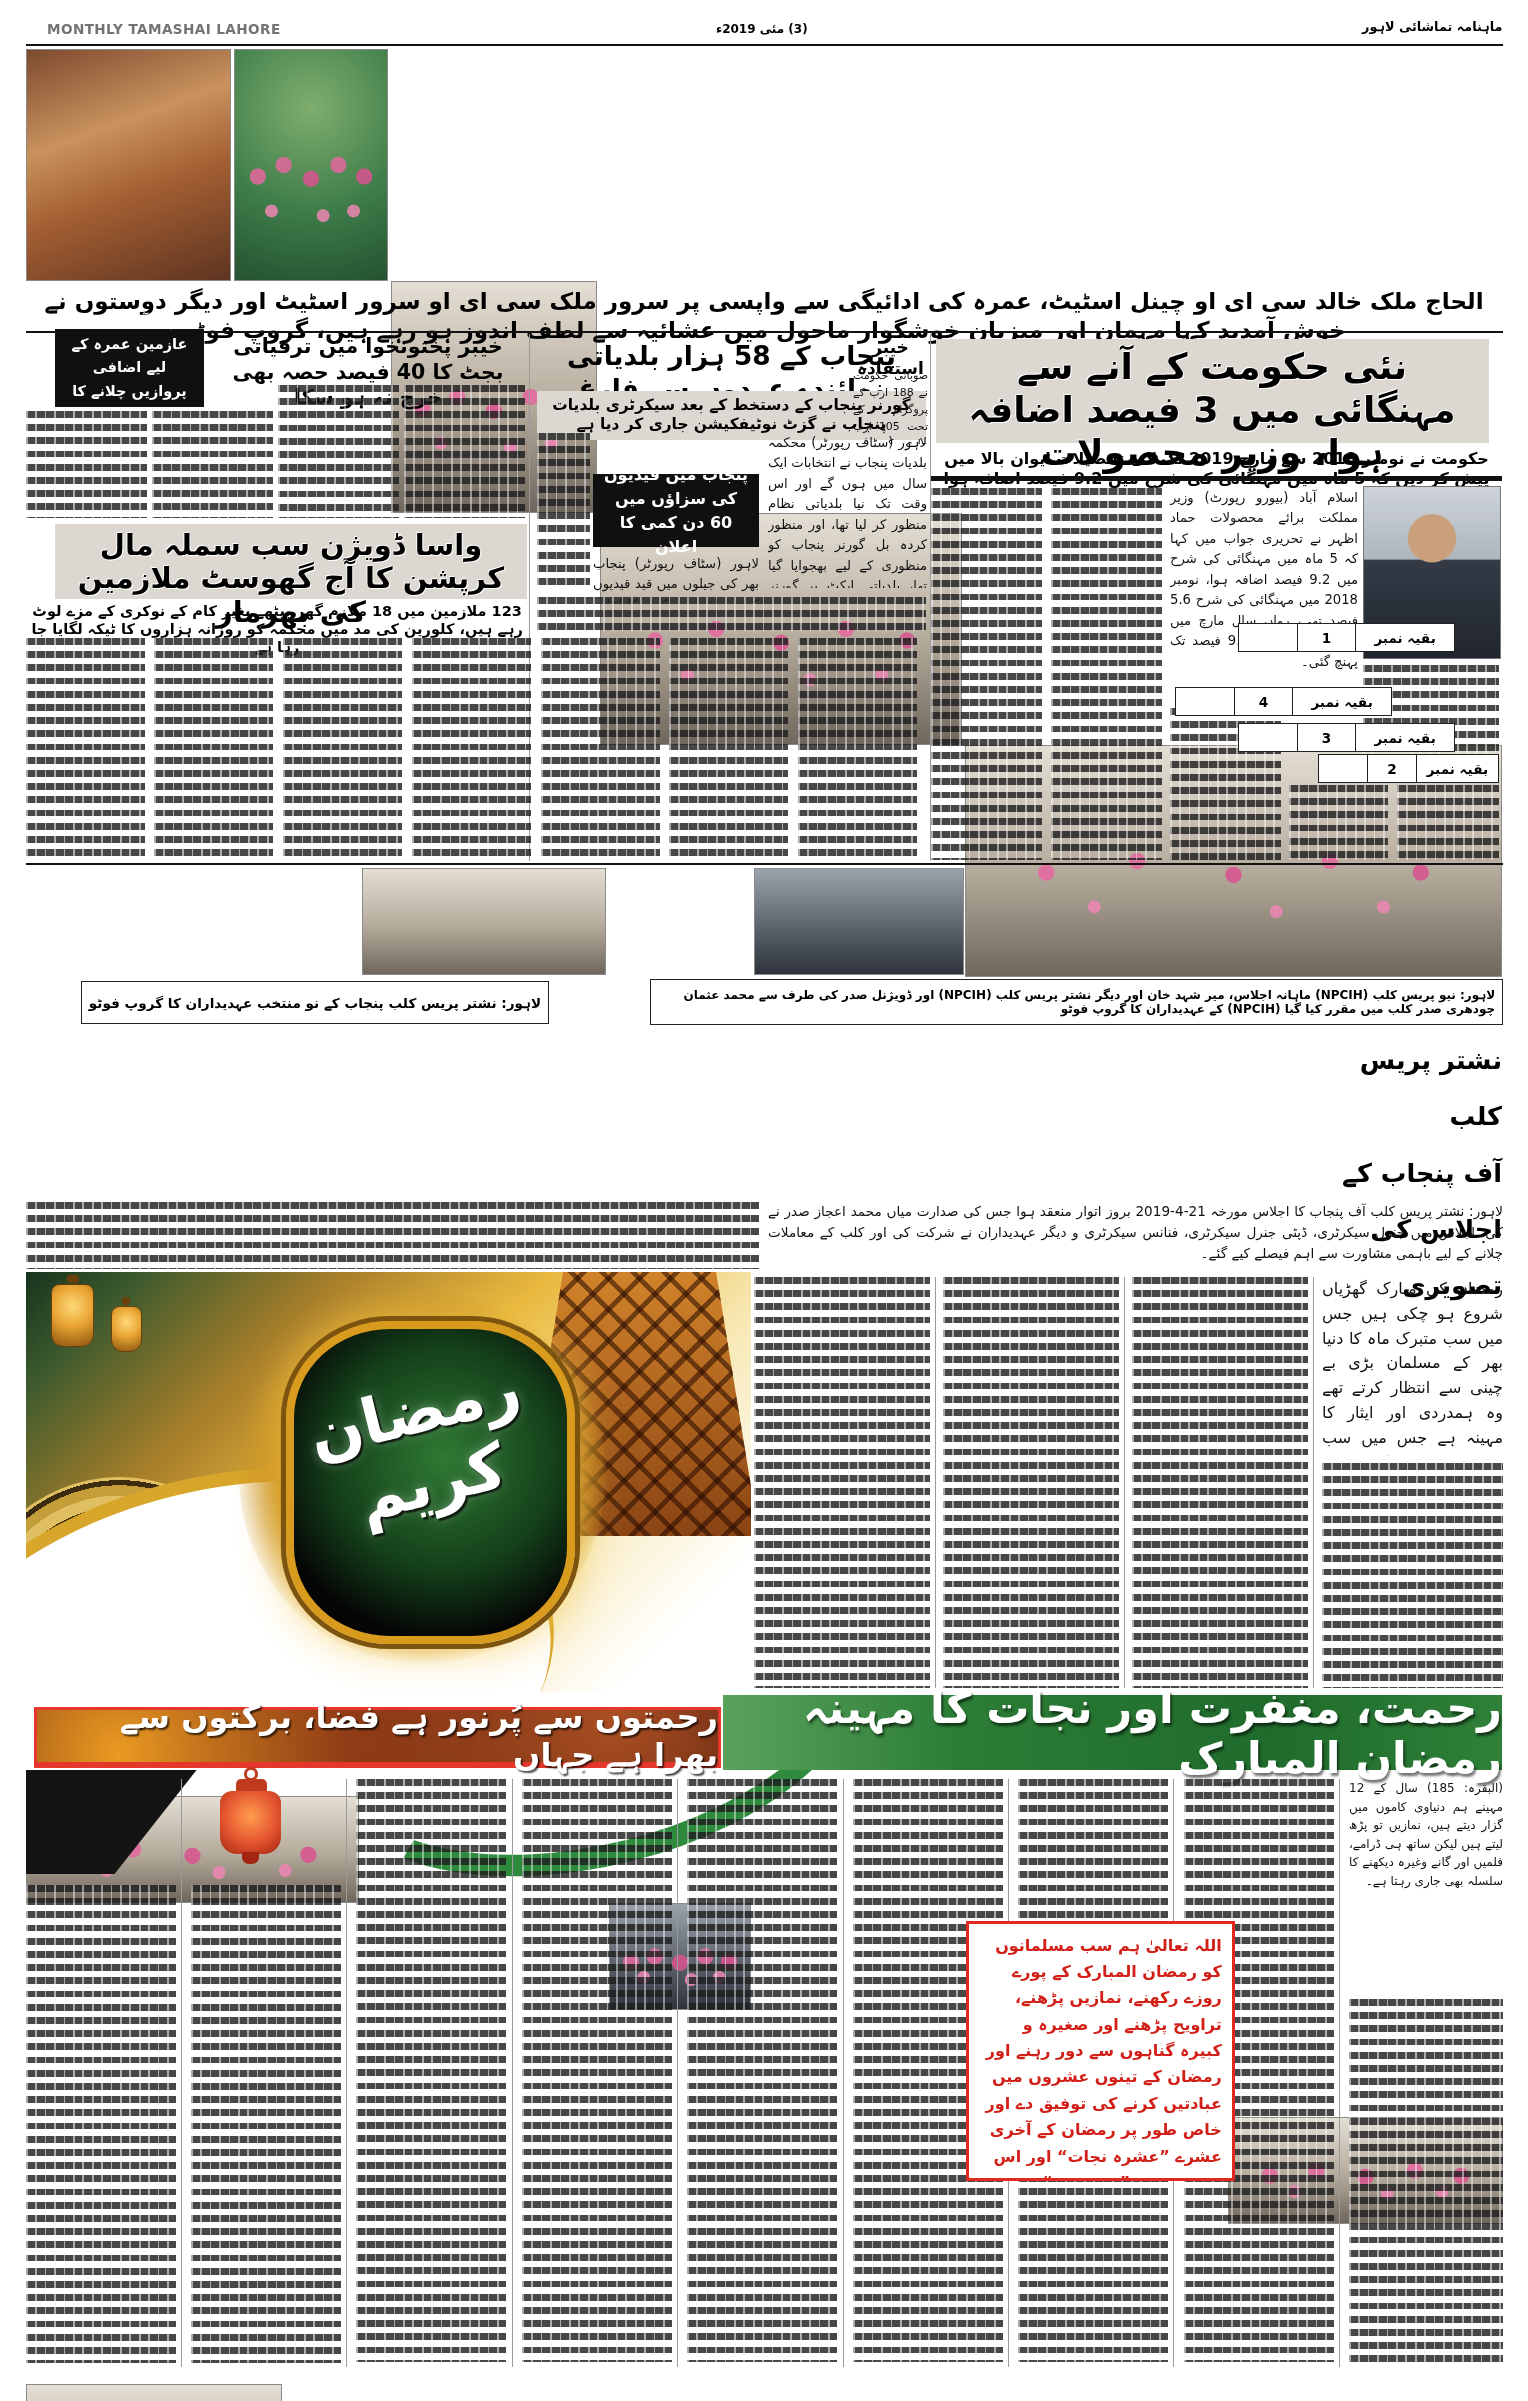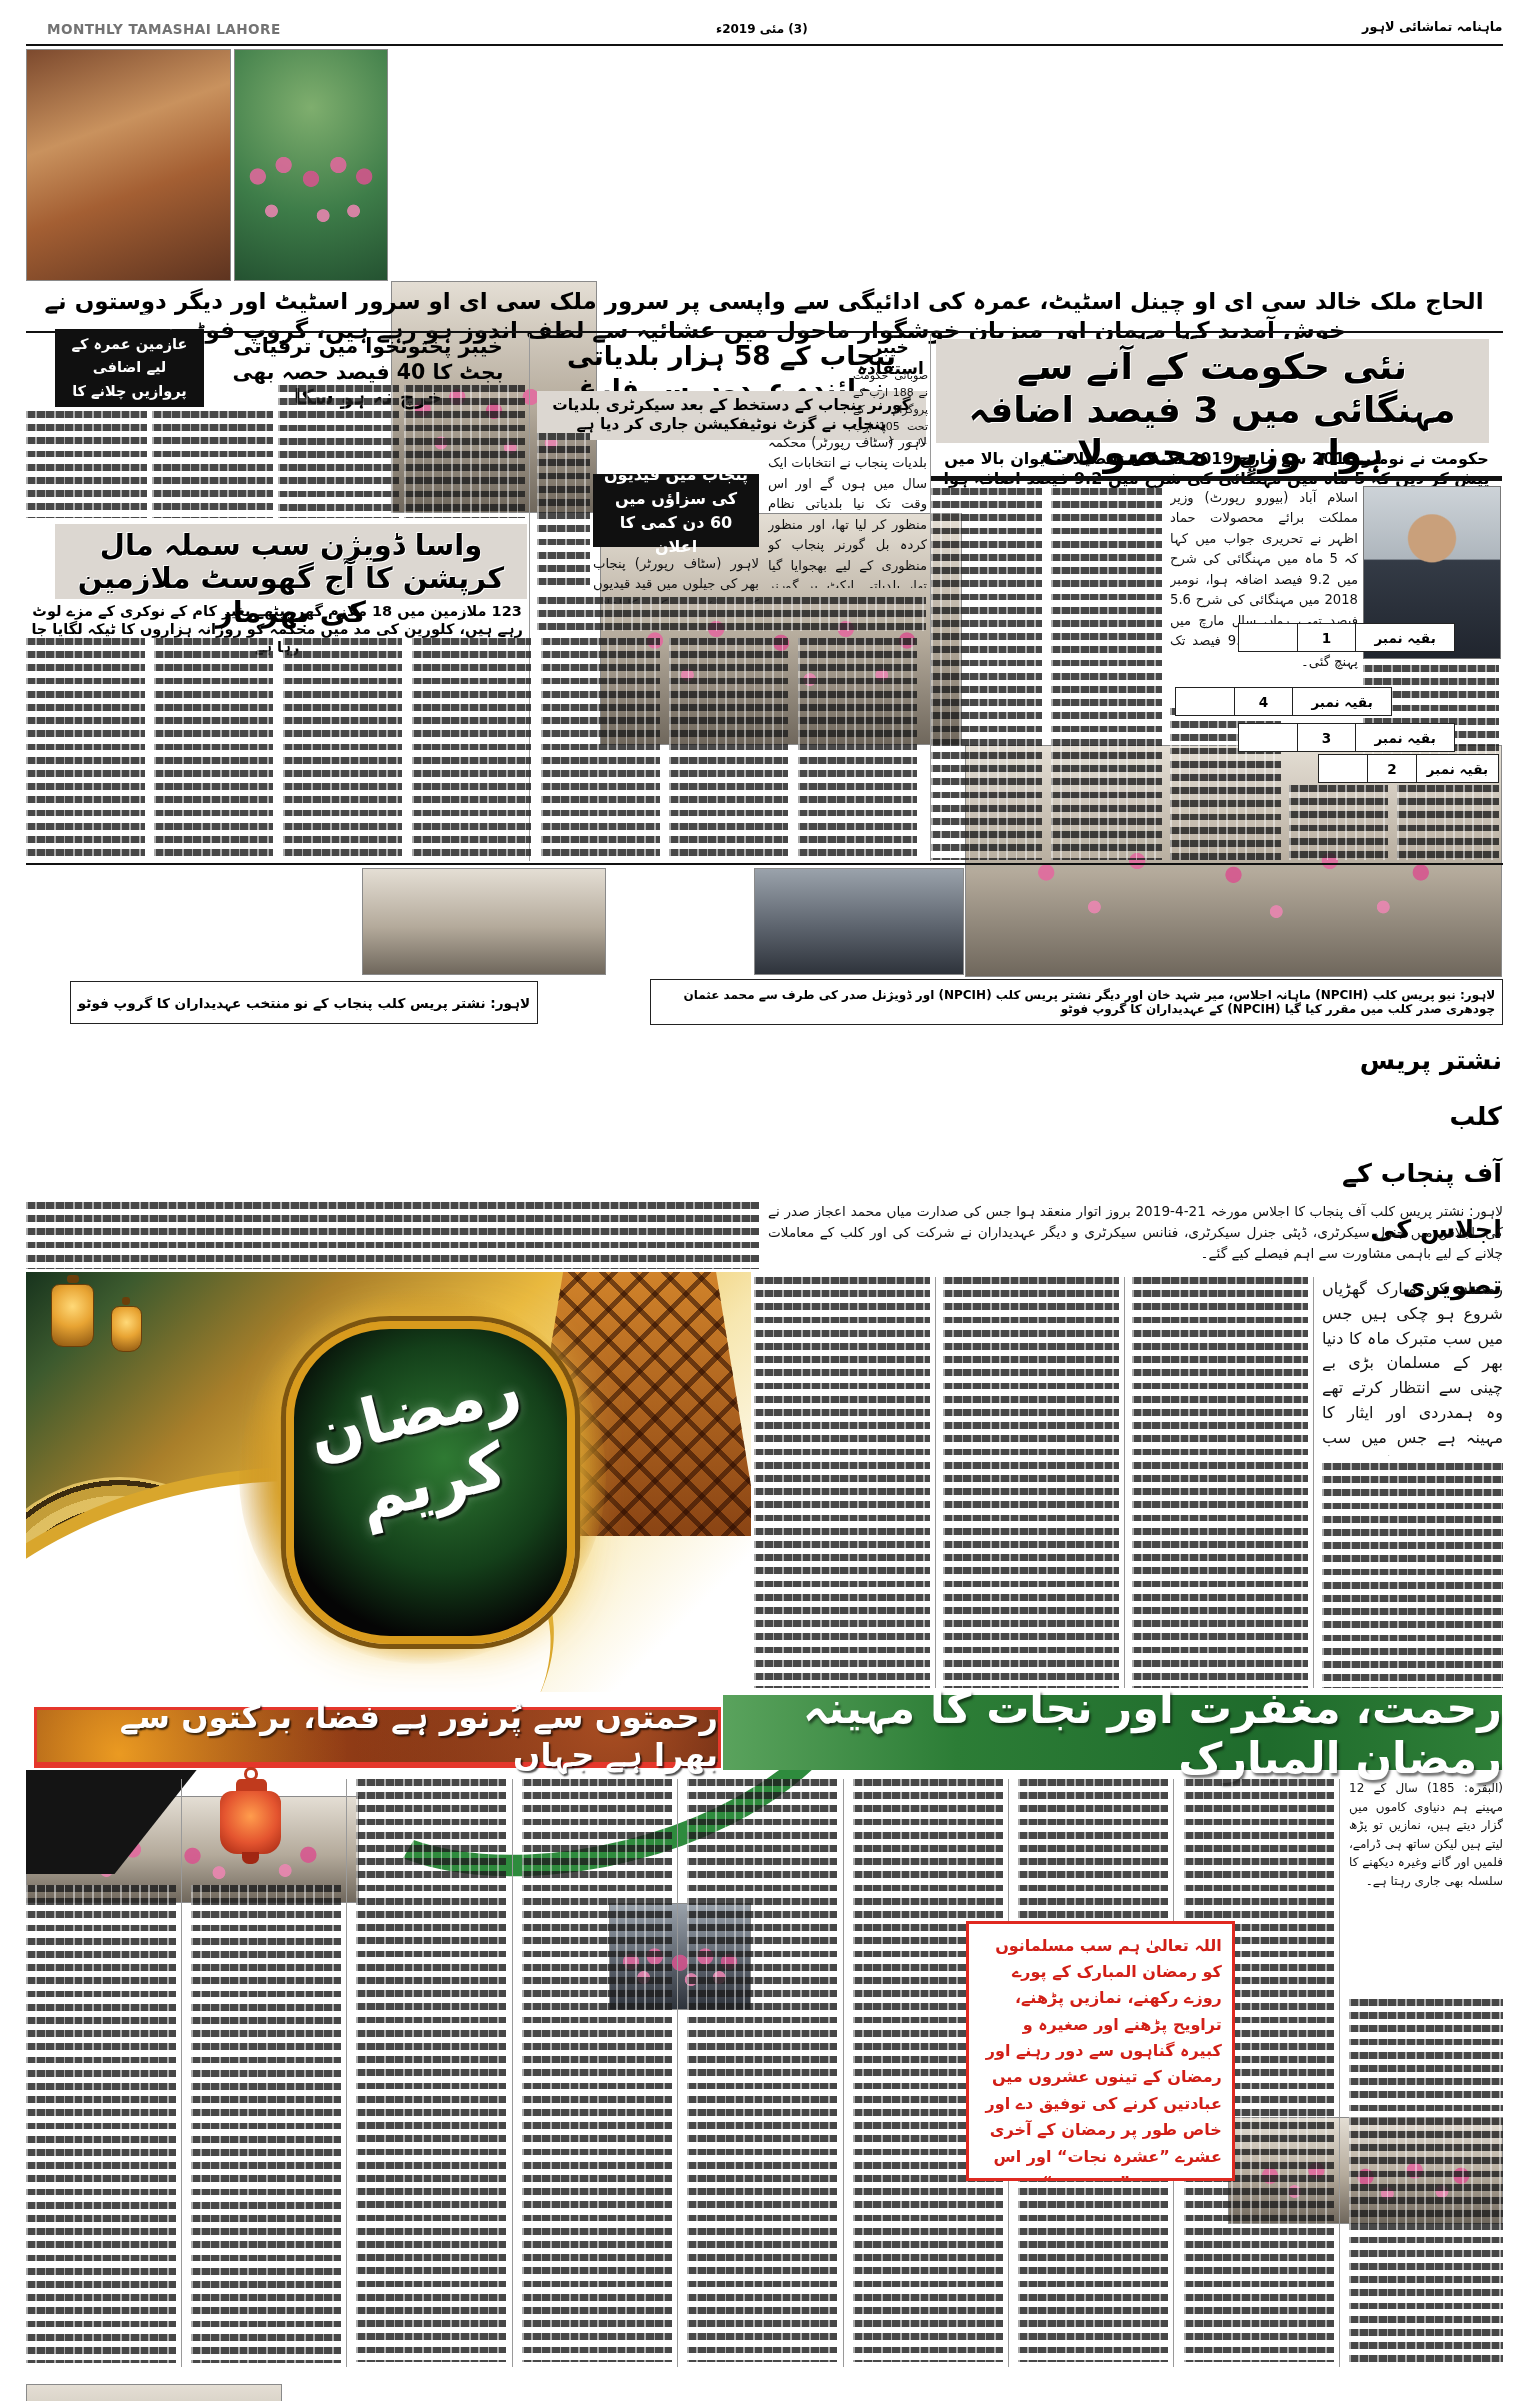--- a/index.html
+++ b/index.html
@@ -203,21 +203,21 @@
 
   <div class="hr" style="left:25.6px;top:863px;width:1477px;height:1.7px;"></div>
 
   <div class="ph ph-indoor garl" style="left:25.6px;top:868px;width:333px;height:107px;"></div>
   <div class="ph ph-indoor" style="left:362px;top:868px;width:244px;height:107px;"></div>
   <div class="ph ph-dark garl" style="left:609px;top:868px;width:142px;height:107px;"></div>
   <div class="ph ph-dark" style="left:754px;top:868px;width:210px;height:107px;"></div>
   <div class="ph ph-indoor garl" style="left:967px;top:868px;width:258px;height:107px;"></div>
   <div class="ph ph-indoor garl" style="left:1228px;top:868px;width:275px;height:107px;"></div>
 
-  <div class="capbox rtl" style="left:70px;top:981px;width:468px;height:43px;font-size:13.6px;">لاہور: نشتر پریس کلب پنجاب کے نو منتخب عہدیداران کا گروپ فوٹو</div>
+  <div class="capbox rtl" style="left:81px;top:981px;width:468px;height:43px;font-size:13.6px;">لاہور: نشتر پریس کلب پنجاب کے نو منتخب عہدیداران کا گروپ فوٹو</div>
   <div class="capbox rtl" style="left:650px;top:979px;width:853px;height:46px;font-size:12px;padding:0 6.8px;">لاہور: نیو پریس کلب (NPCIH) ماہانہ اجلاس، میر شہد خان اور دیگر نشتر پریس کلب (NPCIH) اور ڈویژنل صدر کی طرف سے محمد عثمان چودھری صدر کلب میں مقرر کیا گیا (NPCIH) کے عہدیداران کا گروپ فوٹو</div>
 
   <div class="ph ph-indoor garl" style="left:25.6px;top:1028px;width:256px;height:164px;"></div>
 
   <div class="abs rtl headline" style="left:1320px;top:1032px;width:182px;font-size:25.6px;line-height:2.2;text-align:right;">
     <div>نشتر پریس کلب</div>
     <div>آف پنجاب کے</div>
     <div>اجلاس کی تصویری</div>
   </div>
 

